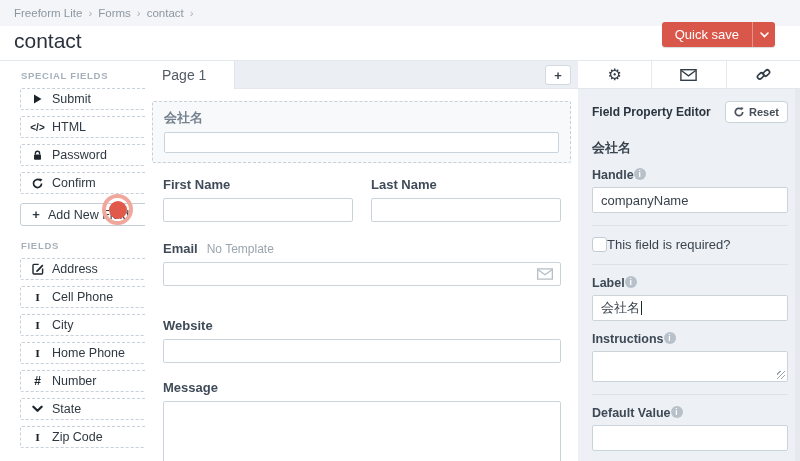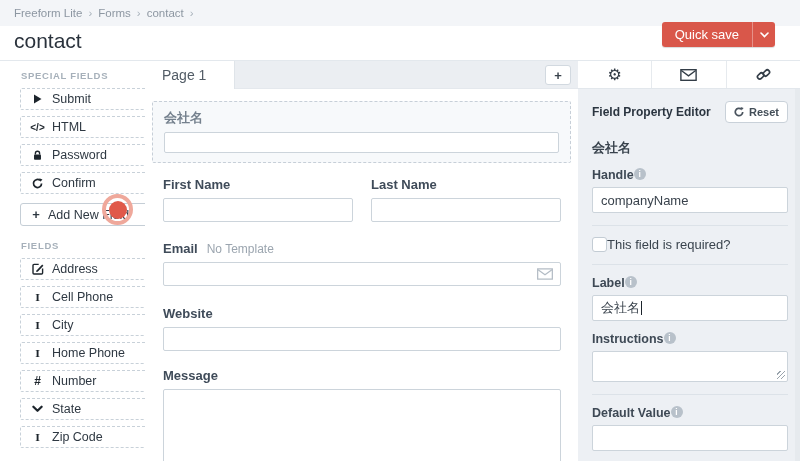--- a/index.html
+++ b/index.html
@@ -62,21 +62,21 @@
   .sel-box .inp { height:21px; margin-top:5px; }
 
   .form-rows { padding:0 10px 0 11px; }
   .f-label { font-size:13px; font-weight:bold; color:#3f4b59; margin:14px 0 6px; display:flex; align-items:baseline; }
   .badge { font-size:12px; font-weight:normal; color:#9ba5af; margin-left:9px; }
   .two-col { display:flex; gap:18px; }
   .two-col > div { flex:1; }
   .email-label { margin-top:19px; }
   .input-wrap { position:relative; }
   .input-icon { position:absolute; right:8px; top:6px; display:flex; color:#b3bcc5; }
-  .site-label { margin-top:20px; }
+  .site-label { margin-top:32px; }
   .msg-label { margin-top:17px; }
   .textarea { position:relative; width:100%; height:85px; border:1px solid #ccd4db; border-radius:2px; background:#fff; }
   .grip { position:absolute; right:2px; bottom:2px; width:8px; height:8px;
           background:repeating-linear-gradient(135deg, transparent 0 2px, #9aa4ad 2px 3px); cursor:nwse-resize; }
 
   
   .panel { position:absolute; left:578px; top:61px; width:222px; bottom:0; background:#edf0f4; }
   .panel-tabs { height:28px; display:flex; background:#fff; border-bottom:1px solid #e2e7ec; }
   .ptab { flex:1; display:flex; align-items:center; justify-content:center; cursor:pointer; }
   .ptab + .ptab { border-left:1px solid #e6eaee; }

